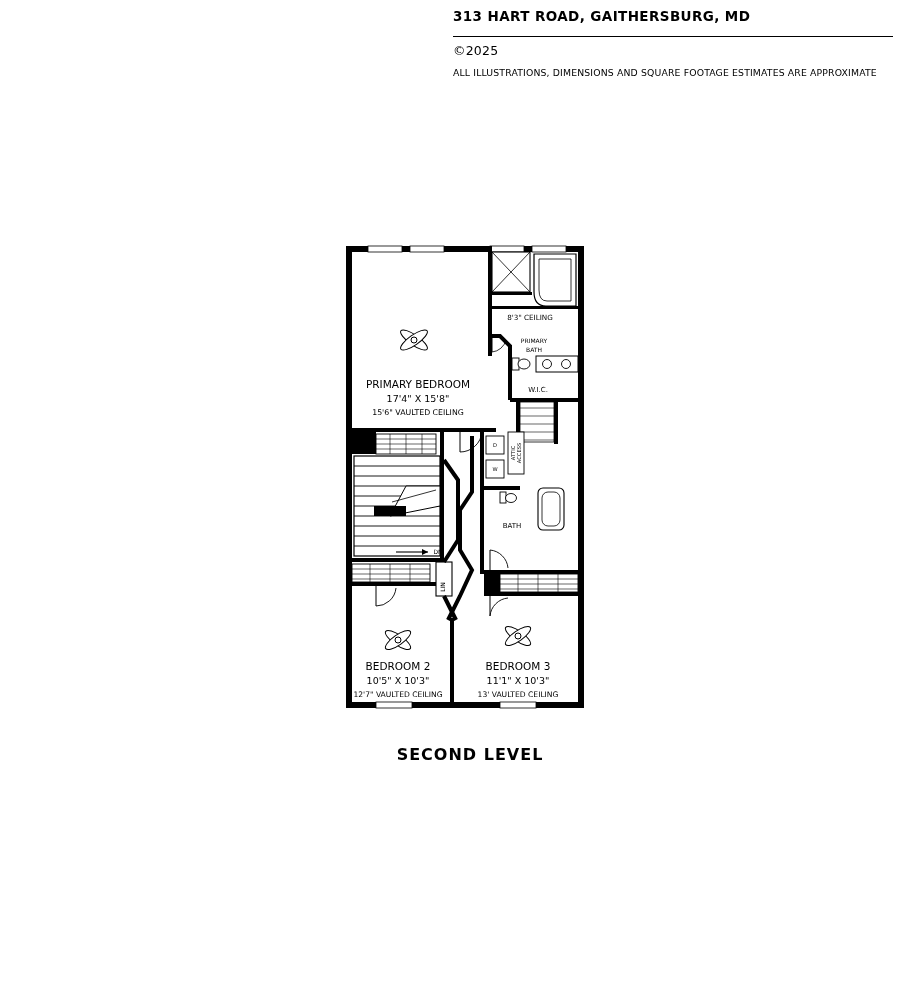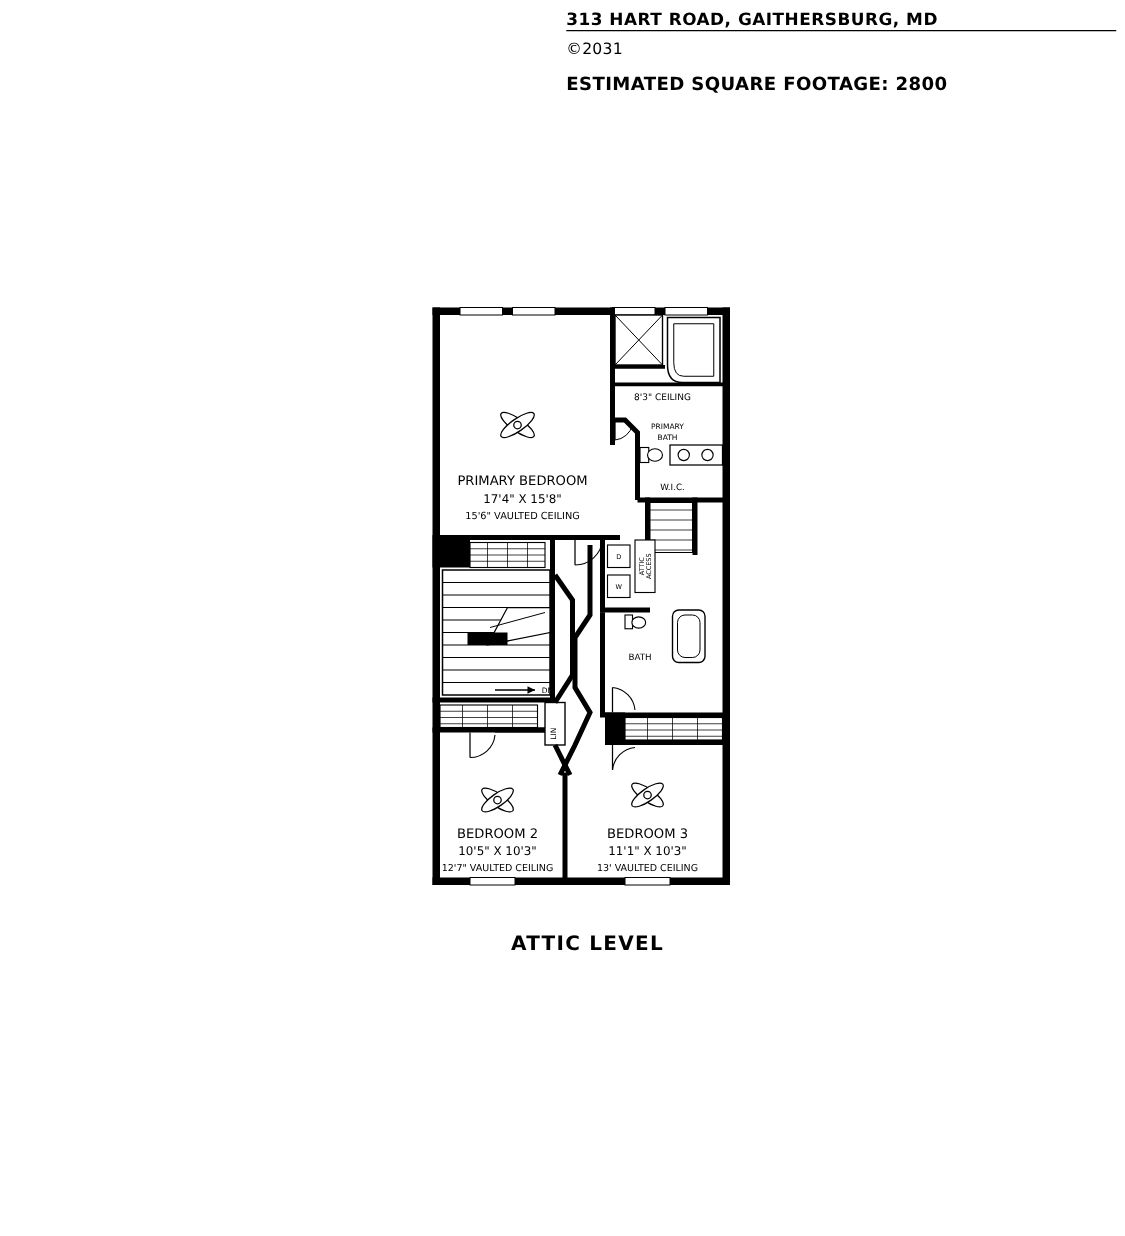--- a/index.html
+++ b/index.html
@@ -21,21 +21,21 @@
     position: absolute;
     left: 453px;
     top: 8px;
     width: 440px;
   }
   #header .addr {
     font-family: "DejaVu Sans", sans-serif;
     font-size: 13.5px;
     font-weight: bold;
     letter-spacing: 0.4px;
-    padding-bottom: 0;
+    padding-bottom: 12px;
     border-bottom: 1.2px solid #000;
     display: block;
     text-align: left;
   }
   #header .copyright {
     font-family: "DejaVu Sans", sans-serif;
     font-size: 12.5px;
     margin-top: 6px;
     letter-spacing: 0.2px;
   }
@@ -87,22 +87,22 @@
   .dim { font-family: "DejaVu Sans", sans-serif; font-size: 9.5px; text-anchor: middle; }
   .ceil { font-family: "DejaVu Sans", sans-serif; font-size: 7.2px; text-anchor: middle; }
   .tiny { font-family: "DejaVu Sans", sans-serif; font-size: 6px; text-anchor: middle; }
   .tiny2 { font-family: "DejaVu Sans", sans-serif; font-size: 5.2px; text-anchor: middle; }
 </style>
 </head>
 <body>
 
 <div id="header">
   <span class="addr">313 HART ROAD, GAITHERSBURG, MD</span>
-  <div class="copyright">©2031</div>
-  <div class="sqft">ESTIMATED SQUARE FOOTAGE: 2800</div>
+  <div class="copyright">©2025</div>
+  <div class="disc">ALL ILLUSTRATIONS, DIMENSIONS AND SQUARE FOOTAGE ESTIMATES ARE APPROXIMATE</div>
 </div>
 
 <div id="plan">
 <svg width="260" height="480" viewBox="0 0 260 480" xmlns="http://www.w3.org/2000/svg">
 
   <g stroke="#000" fill="none">
 
     <rect x="6" y="6" width="238" height="6" fill="#000" stroke="none"></rect>
 
     <rect x="6" y="462" width="238" height="6" fill="#000" stroke="none"></rect>
@@ -313,13 +313,13 @@
     <ellipse cx="178" cy="396" rx="15" ry="5" transform="rotate(-35 178 396)" fill="#fff" stroke="#000" stroke-width="1"></ellipse>
     <circle cx="178" cy="396" r="3" fill="#fff" stroke="#000" stroke-width="1"></circle>
   </g>
   <text class="rm" x="178" y="430">BEDROOM 3</text>
   <text class="dim" x="178" y="444">11'1" X 10'3"</text>
   <text class="ceil" x="178" y="457" style="font-size:7.6px">13' VAULTED CEILING</text>
 
 </svg>
 </div>
 
-<div id="level-label">ATTIC LEVEL</div>
+<div id="level-label">SECOND LEVEL</div>
 
 </body></html>

